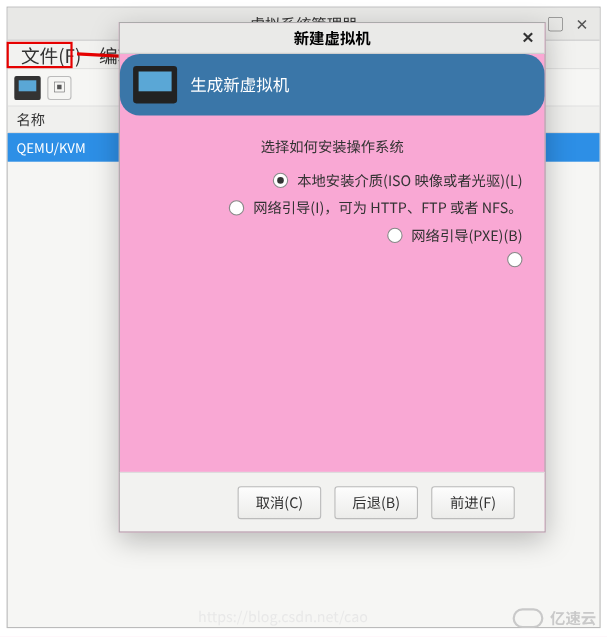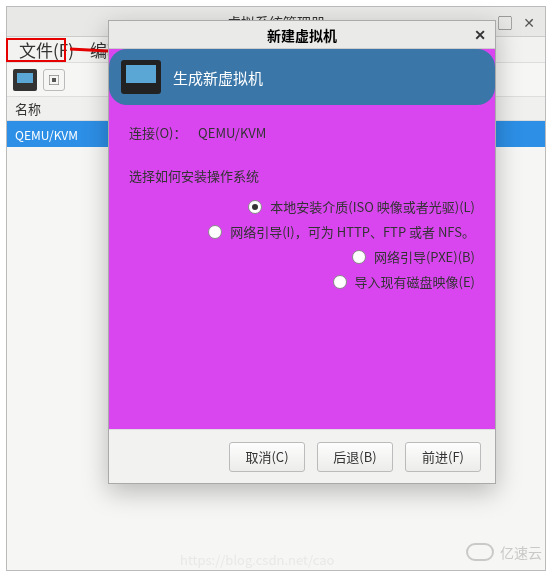--- a/index.html
+++ b/index.html
@@ -17,40 +17,40 @@
   .tool-icon { width: 24px; height: 22px; background: #333; border-radius: 2px; position: relative; }
   .tool-icon::after { content:""; position:absolute; left:4px; top:4px; width:16px; height:10px; background:#5aa7d6; }
   .tool-open { width:22px; height:22px; border:1px solid #bbb; border-radius:3px; display:flex; align-items:center; justify-content:center; font-size:12px; color:#555; }
   .list-header { height: 24px; background: #f0f0ee; border-bottom: 1px solid #ddd; display: flex; align-items: center; padding: 0 8px; font-size: 13px; color: #333; }
   .vm-row { height: 26px; background: #2d8fe6; color: #fff; display: flex; align-items: center; padding: 0 8px; font-size: 12px; }
 
   
   .arrow { position: absolute; left: 70px; top: 44px; width: 185px; height: 20px; pointer-events: none; }
 
   
-  .dialog { position: absolute; left: 108px; top: 20px; width: 388px; height: 464px; background: #d946ef; border: 1px solid #aaa; box-shadow: 0 8px 24px rgba(0,0,0,.25); display: flex; flex-direction: column; }
+  .dialog { position: absolute; left: 108px; top: 20px; width: 388px; height: 464px; background: #f9a8d4; border: 1px solid #aaa; box-shadow: 0 8px 24px rgba(0,0,0,.25); display: flex; flex-direction: column; }
   .dlg-titlebar { height: 28px; background: #eaeae8; border-bottom: 1px solid #ccc; display: flex; align-items: center; justify-content: center; position: relative; font-size: 14px; font-weight: bold; }
   .dlg-close { position: absolute; right: 6px; top: 4px; width: 18px; height: 18px; display:flex; align-items:center; justify-content:center; color:#333; font-size:14px; }
   .dlg-header { height: 56px; background: #3a76a8; color: #fff; display: flex; align-items: center; padding: 0 12px; gap: 12px; border-radius: 18px; }
   .dlg-header-icon { width: 40px; height: 34px; background: #222; border-radius: 3px; position: relative; }
   .dlg-header-icon::after { content:""; position:absolute; left:5px; top:5px; width:30px; height:18px; background:#5aa7d6; }
   .dlg-header-icon .play { position:absolute; left:15px; top:9px; width:0; height:0; border-left:9px solid #fff; border-top:5px solid transparent; border-bottom:5px solid transparent; }
   .dlg-header-text .t1 { font-size: 15px; color:#fff; }
   .dlg-header-text .t2 { font-size: 12px; color: #b8d0e2; margin-top:2px; }
   .dlg-body { flex: 1; padding: 18px 20px 10px 20px; font-size: 13px; color: #333; }
   .conn-row { margin-bottom: 24px; }
-  .prompt { margin-bottom: 12px; }
+  .prompt { margin-bottom: 12px; text-align: center; }
   .radio-group { padding-left: 12px; }
   .radio-row { display: flex; align-items: center; gap: 8px; margin: 6px 0; justify-content: flex-end; }
   .radio { width: 14px; height: 14px; border: 1px solid #888; border-radius: 50%; display:inline-flex; align-items:center; justify-content:center; background:#fff; }
   .radio.checked::after { content:""; width:6px; height:6px; background:#333; border-radius:50%; }
-  .dlg-footer { height: 54px; border-top: 1px solid #ddd; display:flex; align-items:center; justify-content:flex-end; gap:12px; padding: 0 14px; background:#f2f2f0; }
+  .dlg-footer { height: 54px; border-top: 1px solid #ddd; display:flex; align-items:center; justify-content:flex-end; gap:12px; padding: 0 27px; background:#f2f2f0; }
   .btn { min-width: 76px; height: 30px; border: 1px solid #bbb; background: linear-gradient(#fdfdfd,#ececea); border-radius: 3px; display:flex; align-items:center; justify-content:center; font-size:13px; color:#333; }
 
-  .watermark { position:absolute; right:10px; bottom:17px; display:flex; align-items:center; gap:6px; color:#c9c9c9; font-size:14px; }
+  .watermark { position:absolute; right:10px; bottom:7px; display:flex; align-items:center; gap:6px; color:#c9c9c9; font-size:14px;font-weight:bold; }
   .watermark .cloud { width:28px; height:18px; border:2px solid #c9c9c9; border-radius:10px; position:relative; }
   .csdn { position:absolute; left:180px; bottom:10px; color:#e8e8e8; font-size:13px; }
 </style>
 </head>
 <body>
 
 <div class="main-window">
   <div class="titlebar">
     <span>虚拟系统管理器</span>
     <div class="win-controls">
@@ -87,42 +87,36 @@
   </div>
   <div class="dlg-header">
     <div class="dlg-header-icon">
         <div class="play"></div>
       </div>
     <div class="dlg-header-text">
       <div class="t1">生成新虚拟机</div>
     </div>
   </div>
   <div class="dlg-body">
-    <div class="conn-row">
-      <span>连接(O)：</span>
-      &nbsp;&nbsp;
-      <span>QEMU/KVM</span>
-    </div>
     <div class="prompt">选择如何安装操作系统</div>
     <div class="radio-group">
       <div class="radio-row">
         <span class="radio checked"></span>
         <span>本地安装介质(ISO 映像或者光驱)(L)</span>
       </div>
       <div class="radio-row">
         <span class="radio"></span>
         <span>网络引导(I)，可为 HTTP、FTP 或者 NFS。</span>
       </div>
       <div class="radio-row">
         <span class="radio"></span>
         <span>网络引导(PXE)(B)</span>
       </div>
       <div class="radio-row">
         <span class="radio"></span>
-        <span>导入现有磁盘映像(E)</span>
       </div>
     </div>
   </div>
   <div class="dlg-footer">
     <div class="btn">取消(C)</div>
     <div class="btn">后退(B)</div>
     <div class="btn">前进(F)</div>
   </div>
 </div>
 

